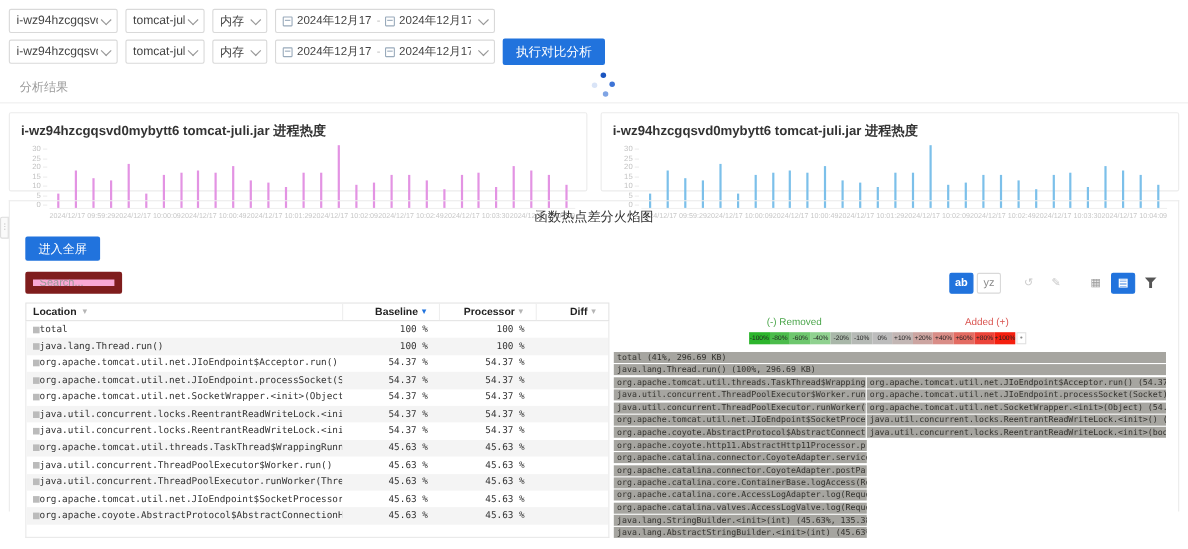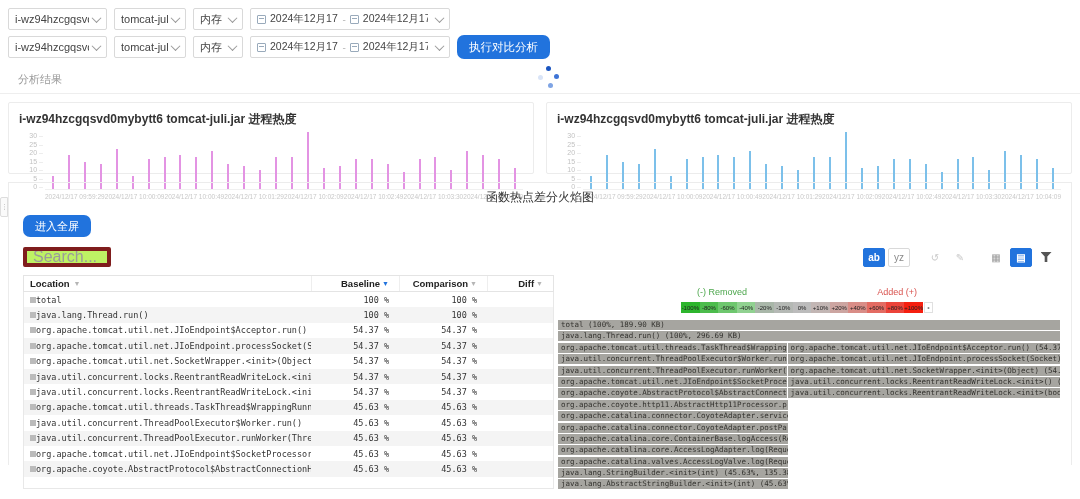--- a/index.html
+++ b/index.html
@@ -13,21 +13,21 @@
     display:flex; align-items:center; font-size:11px; color:#444; padding:0 6px; cursor:pointer; }
   .sel-instance { width:99px; } .sel-process { width:72px; } .sel-metric { width:50px; }
   .sel .txt { flex:1; overflow:hidden; white-space:nowrap; }
   .chev { width:7px; height:7px; border-right:1px solid #999; border-bottom:1px solid #999;
     transform:rotate(45deg) translate(-1px,-1px); flex:none; margin-left:4px; }
   .daterange { width:200px; gap:4px; }
   .cal { width:9px; height:9px; border:1px solid #9ab; border-radius:1px; position:relative; flex:none; }
   .cal:before { content:""; position:absolute; left:1px; right:1px; top:2px; height:1px; background:#9ab; }
   .date-txt { font-size:10.5px; white-space:nowrap; overflow:hidden; }
   .dash { color:#bbb; font-size:10px; }
-  .btn-blue { background:#2173dd; color:#fff; border:none; border-radius:7px; height:24px;
+  .btn-blue { background:#2173dd; color:#fff; border:none; border-radius:2px; height:24px;
     padding:0 12px; font-size:11.5px; cursor:pointer; font-family:inherit; }
 
   
   .result-bar { position:relative; height:30px; border-bottom:1px solid #eee; margin-top:2px; }
   .result-label { position:absolute; left:18px; top:8px; font-size:11px; color:#9a9a9a; }
   .spinner { position:absolute; left:537px; top:2px; width:22px; height:24px; }
   .spinner i { position:absolute; width:5px; height:5px; border-radius:50%; }
   .spinner .d1 { left:9px; top:0;  background:#1b55c0; }
   .spinner .d2 { left:17px; top:8px; background:#3e74d6; }
   .spinner .d3 { left:11px; top:17px; background:#7fa4e4; }
@@ -46,22 +46,22 @@
   .bar { width:2px; }
   .x-axis { display:flex; justify-content:space-between; font-size:6.5px; color:#c8c8c8; margin-top:3px; padding-left:26px; white-space:nowrap; }
 
   
   .flame-section { margin:4px 8px 0 8px; border:1px solid #ececec; border-bottom:none; height:283px; position:relative; padding-top:6px; }
   .collapse-handle { position:absolute; left:-9px; top:14px; width:8px; height:20px; border:1px solid #ddd;
     border-radius:2px 0 0 2px; background:#fafafa; font-size:7px; color:#aaa; text-align:center; line-height:18px; cursor:pointer; }
   .flame-title { text-align:center; font-size:12px; color:#333; }
   .fullscreen-btn { margin:9px 0 0 14px; height:22px; font-size:11px; }
   .flame-toolbar { display:flex; align-items:center; margin:10px 14px 0 14px; }
-  .search-input { width:88px; height:20px; background:#bef264; border:4px solid #7f1d1d; border-radius:2px;
-    font-size:16px; color:#555; padding:0 6px; font-family:inherit; }
+  .search-input { width:88px; height:20px; background:#f9a8d4; border:7px solid #7f1d1d; border-radius:2px;
+    font-size:10px; color:#555; padding:0 6px; font-family:inherit; }
   .search-input::placeholder { color:#9b9b9b; }
   .tool-icons { margin-left:auto; display:flex; align-items:center; gap:3px; }
   .ticon { min-width:22px; height:19px; border-radius:2px; display:flex; align-items:center; justify-content:center;
     font-size:10px; color:#9a9a9a; cursor:pointer; background:#fff; border:1px solid transparent; }
   .ticon.boxed { border-color:#d9d9d9; color:#8a8a8a; }
   .ticon.active { background:#2173dd; color:#fff; border-color:#2173dd; font-weight:bold; }
   .ticon.dim { color:#c9c9c9; }
   .funnel { width:11px; height:10px; background:#555; clip-path:polygon(0 0,100% 0,62% 45%,62% 100%,38% 100%,38% 45%); }
   .gap1 { width:8px; } 
 
@@ -421,21 +421,21 @@
       <div class="t-head">
         <div class="c-loc">
           <span>Location</span>
           <span class="caret">▼</span>
           </div>
         <div class="c-base">
           <span>Baseline</span>
           <span class="caret blue">▼</span>
           </div>
         <div class="c-comp">
-          <span>Comparison</span>
+          <span>Processor</span>
           <span class="caret">▼</span>
           </div>
         <div class="c-diff">
           <span>Diff</span>
           <span class="caret">▼</span>
           </div>
       </div>
       <div class="t-body" id="table-body">
           <div class="t-row">
             <div class="c-loc">
@@ -568,21 +568,21 @@
               <div class="scale-seg" style="background: rgb(217, 141, 135);">+40%</div>
               <div class="scale-seg" style="background: rgb(227, 107, 98);">+60%</div>
               <div class="scale-seg" style="background: rgb(236, 67, 57);">+80%</div>
               <div class="scale-seg" style="background: rgb(245, 31, 15);">+100%</div>
             </div>
           <span class="scale-close">•</span>
         </div>
       </div>
       <div class="flame-rows" id="flame-rows">
           <div class="f-row">
-            <div class="f-seg" style="width: 100%;">total (100%, 189.90 KB)</div>
+            <div class="f-seg" style="width: 100%;">total (41%, 296.69 KB)</div>
           </div>
           <div class="f-row">
             <div class="f-seg" style="width: 100%;">java.lang.Thread.run() (100%, 296.69 KB)</div>
           </div>
           <div class="f-row">
             <div class="f-seg" style="width: 45.63%;">org.apache.tomcat.util.threads.TaskThread$WrappingRunnable.run() (45.63</div>
             <div class="f-seg" style="width: 54.37%;">org.apache.tomcat.util.net.JIoEndpoint$Acceptor.run() (54.37%, 161.31 KB)</div>
           </div>
           <div class="f-row">
             <div class="f-seg" style="width: 45.63%;">java.util.concurrent.ThreadPoolExecutor$Worker.run() (45.63%, 135.38 KB</div>

